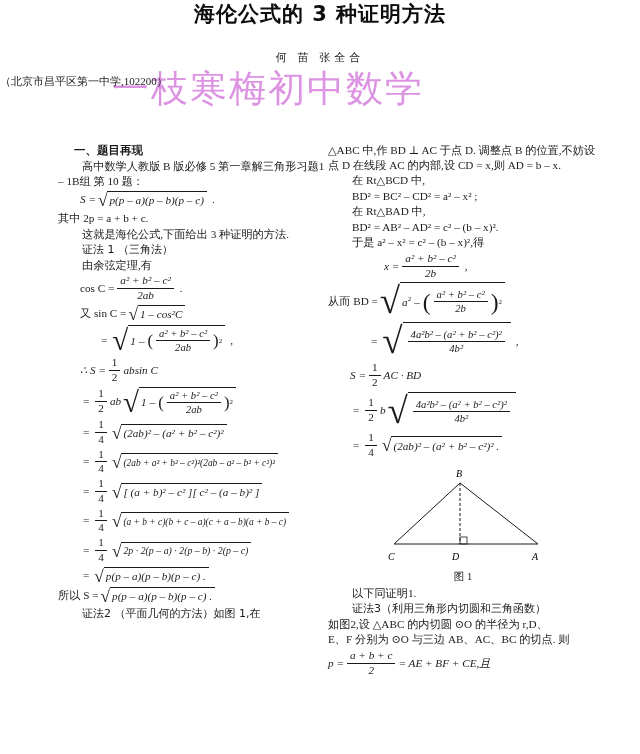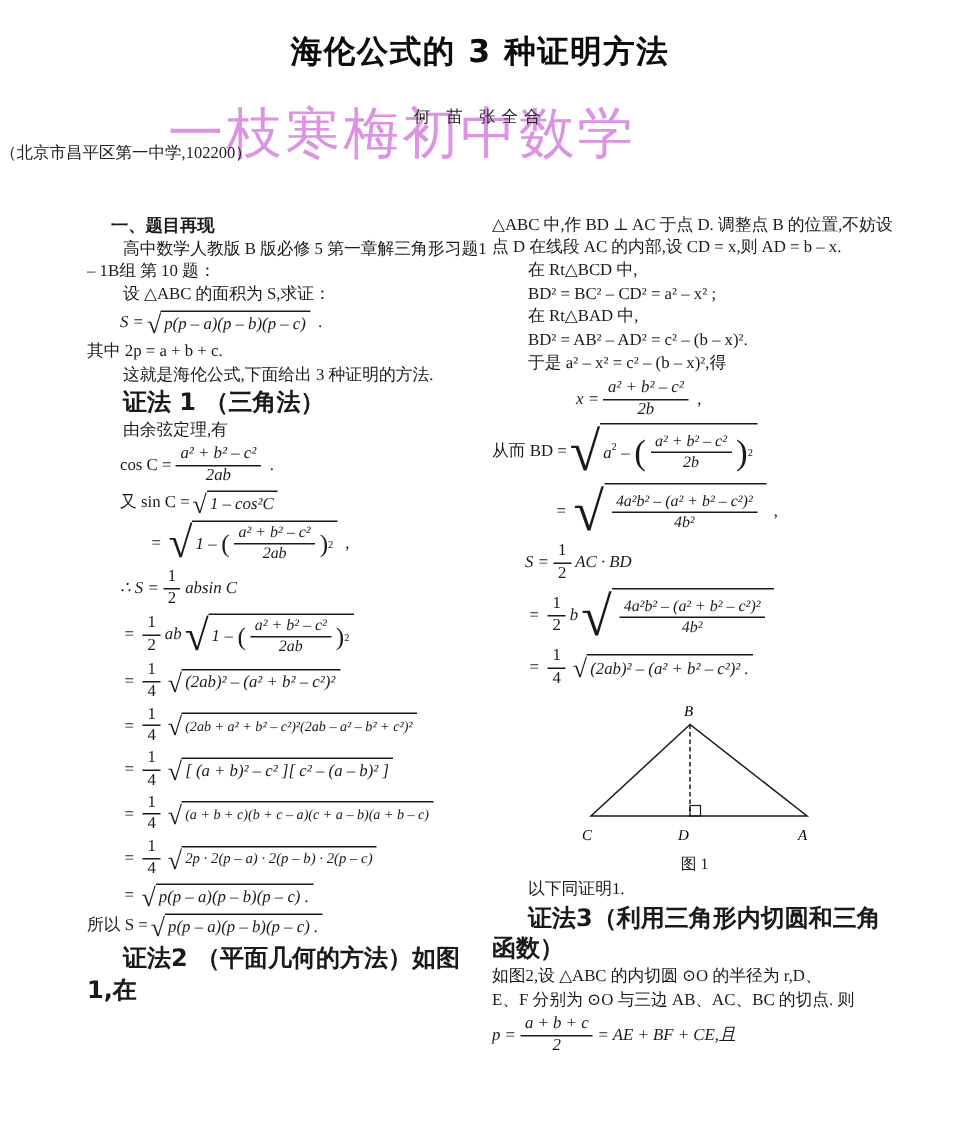--- a/index.html
+++ b/index.html
@@ -13,21 +13,20 @@
   }
   .page{position:relative;width:640px;height:754px;}
 
   
   .title{
     text-align:center;
     font-family:"DejaVu Sans","Liberation Sans",sans-serif;
     font-weight:bold;
     font-size:21px;
     letter-spacing:1px;
-    padding-top:20px;
     color:#0d0d0d;
   }
   .authors{
     text-align:center;
     font-size:11px;
     margin-top:22px;
     letter-spacing:4px;
     color:#222;
     position:relative;z-index:3;
   }
@@ -81,21 +80,21 @@
   .col-left{margin-left:58px;}
   .col-right{margin-left:0px;}
 
   .h2{
     font-family:"DejaVu Sans","Liberation Sans",sans-serif;
     font-weight:bold;font-size:11.5px;
     text-indent:16px;margin:1px 0 1px 0;
   }
   .h3{
     font-family:"DejaVu Sans","Liberation Sans",sans-serif;
-    font-weight:bold;font-size:16px;
+    font-weight:normal;font-size:11px;
     text-indent:24px;margin:1px 0;
   }
   .p{margin:1px 0;text-indent:24px;}
   .p0{margin:1px 0;text-indent:0;}
   .mth{font-family:"Liberation Serif","DejaVu Serif",serif;font-style:italic;}
   sup{font-size:.62em;vertical-align:super;line-height:0;font-style:normal;}
 
   
   .eq{margin:3px 0;display:flex;align-items:center;}
   .eq.i1{padding-left:22px;}
@@ -147,21 +146,20 @@
 
   <div class="authors">何  苗   张全合</div>
   <div class="affil">（北京市昌平区第一中学,102200）</div>
 
   <div class="cols">
 
     <div class="col col-left">
 
       <div class="h2">一、题目再现</div>
       <div class="p">高中数学人教版 B 版必修 5 第一章解三角形习题1 – 1B组 第 10 题：</div>
-      <div class="p">设 △ABC 的面积为 S,求证：</div>
 
       <div class="eq i1">
         <span class="mth">S =</span>
         <span class="rad">
           <span class="sign">√</span>
           <span class="body mth">p(p – a)(p – b)(p – c)</span>
         </span>
         <span class="op">.</span>
       </div>
 

